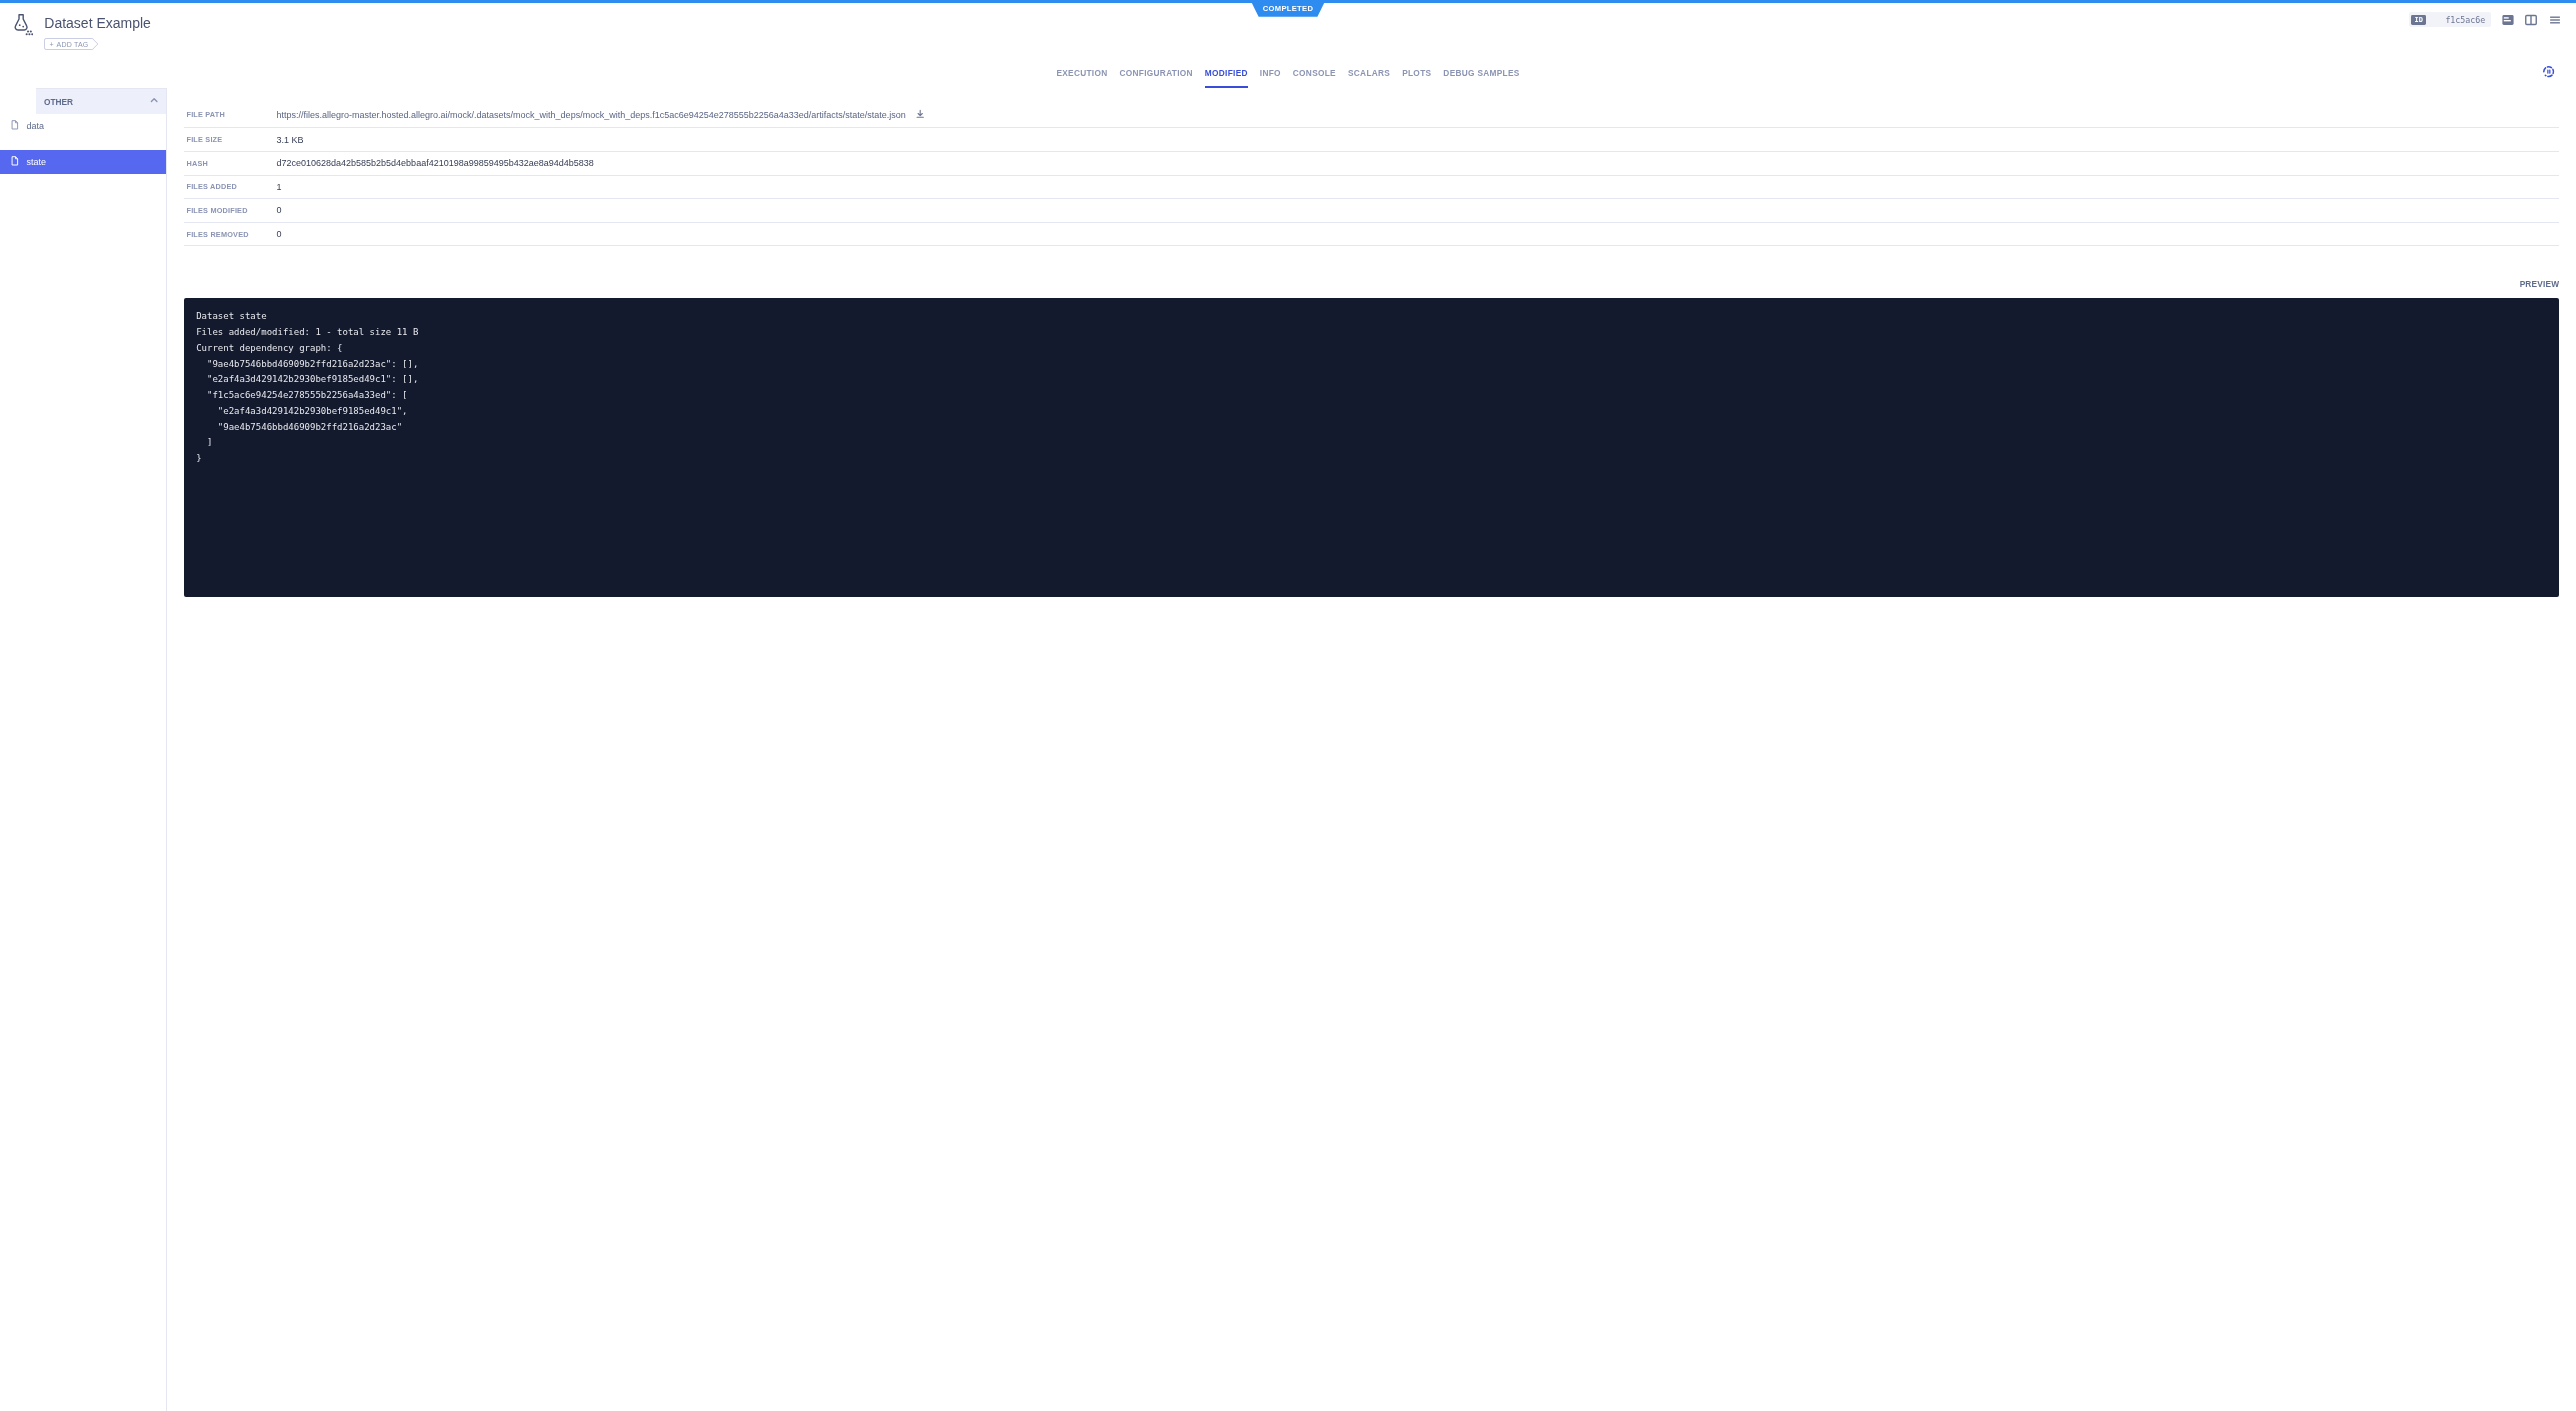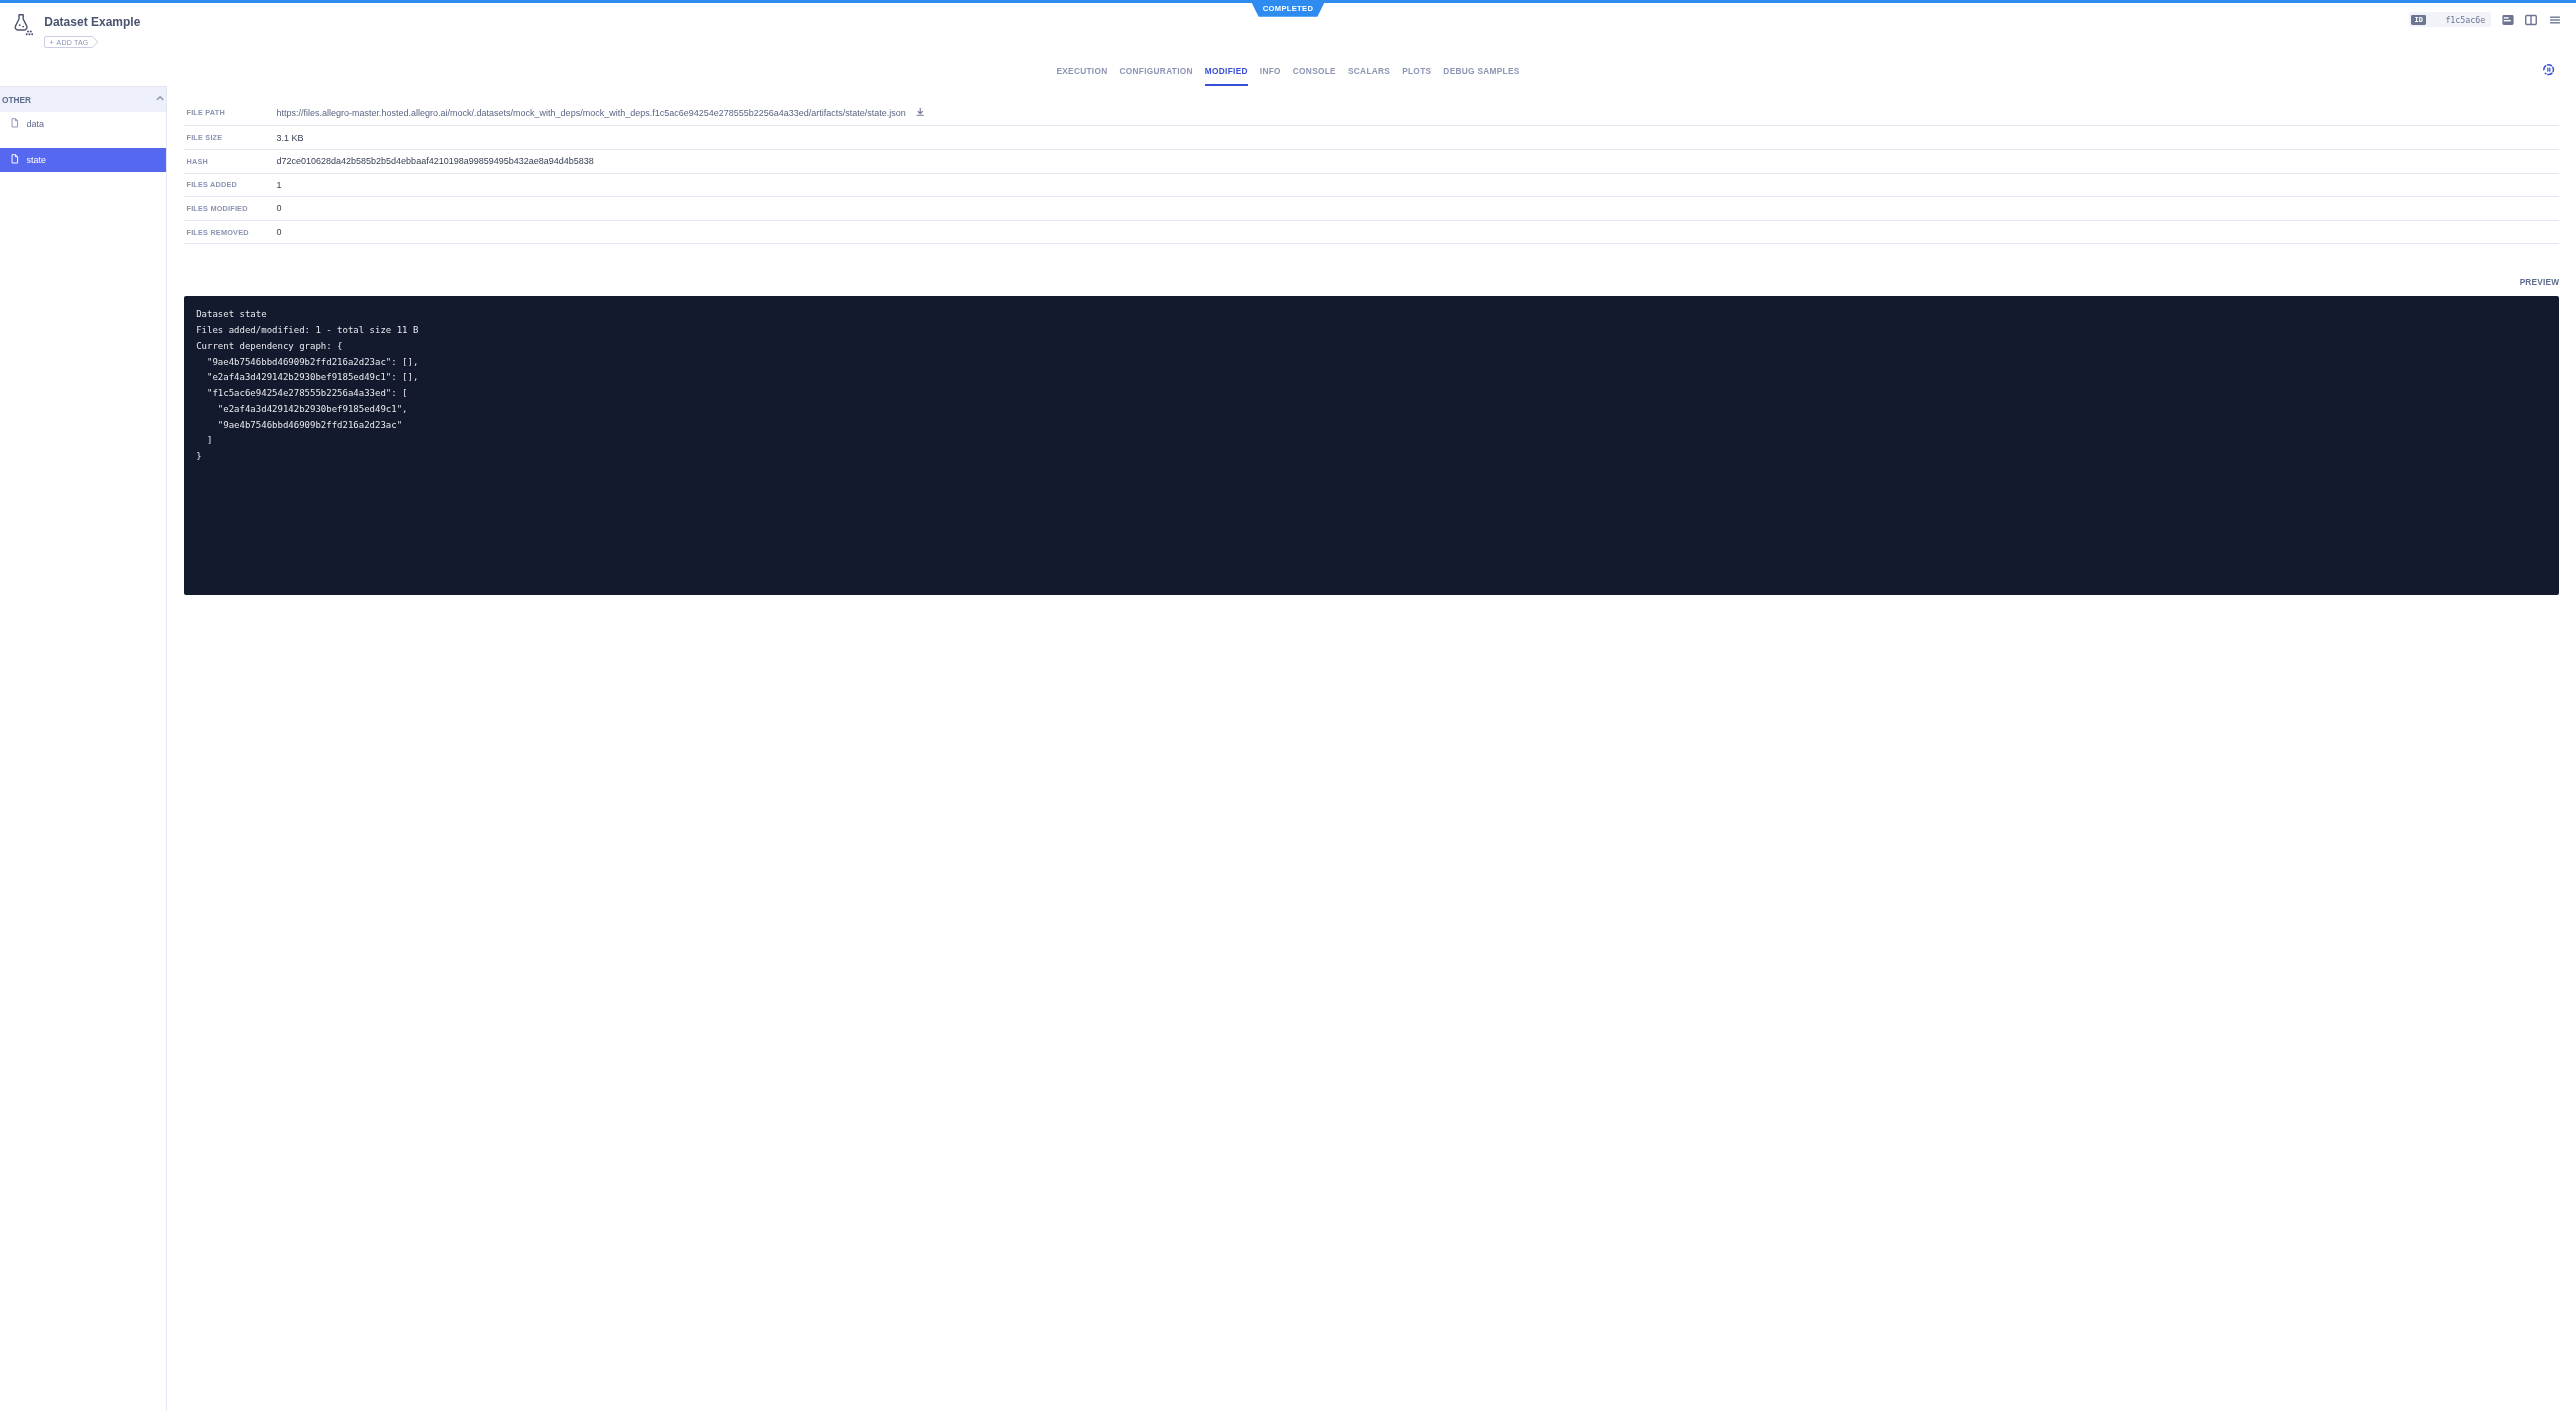--- a/index.html
+++ b/index.html
@@ -29,21 +29,21 @@
     background:var(--blue);color:#fff;font-size:7.6px;letter-spacing:0.3px;
     font-weight:700;padding:4.2px 12.5px 3.5px;
     clip-path:polygon(0 0,100% 0,calc(100% - 8.3px) 100%,8.3px 100%);
   }
   
   .header{
     display:flex;align-items:flex-start;padding:9.7px 14px 0 9.7px;gap:11px;
   }
   .logo svg{display:block;}
   .title-block{flex:1;}
-  .page-title{font-size:12px;font-weight:700;color:#4a5370;margin:2.8px 0 7px;}
+  .page-title{font-size:14px;font-weight:400;color:#4a5370;margin:2.8px 0 7px;}
   .add-tag{
     display:inline-flex;align-items:center;gap:2.8px;
     font-size:7px;color:#8b94b3;border:0.7px solid #c9cee4;
     border-radius:2.1px;padding:1.4px 4.2px;position:relative;
     letter-spacing:0.2px;cursor:pointer;
   }
   .add-tag::after{
     content:"";position:absolute;right:-4.2px;top:50%;transform:translateY(-50%) rotate(45deg);
     width:7px;height:7px;border:0.7px solid #c9cee4;border-left:none;border-bottom:none;
     background:#fff;border-top-right-radius:1.4px;
@@ -62,22 +62,22 @@
     padding:18px 0 0;font-size:8.3px;font-weight:600;letter-spacing:0.3px;
     color:#8b94b3;position:relative;
   }
   .tab{padding:0 0 8.3px;cursor:pointer;}
   .tab.active{color:#384dd8;border-bottom:2.1px solid #384dd8;}
   .refresh{position:absolute;right:19.4px;top:14px;cursor:pointer;color:#384dd8;}
   
   .body{display:flex;min-height:calc(100vh - 78px);}
   .sidebar{width:167px;border-right:0.7px solid var(--border);}
   .side-section{
-    background:#edeffa;padding:7px 2px;font-size:8.3px;font-weight:700;color:#5e6b8c;
-    display:flex;justify-content:space-between;align-items:center;cursor:pointer;border-top:0.7px solid var(--border);
+    background:#edeffa;padding:7px 8px;font-size:8.3px;font-weight:700;color:#5e6b8c;
+    display:flex;justify-content:space-between;align-items:center;cursor:pointer;border-top:0.7px solid var(--border);margin-left:36px;
   }
   .side-item{
     display:flex;align-items:center;gap:7px;padding:6.3px 9.7px;font-size:9px;color:#5e6b8c;
     cursor:pointer;
   }
   .side-item.selected{background:var(--sidebar-sel);color:#fff;margin-top:12px;}
   .side-item svg{flex:none;}
   
   .main{flex:1;padding:14px 16.7px 16.7px;}
   .meta-table{width:100%;border-collapse:collapse;}

